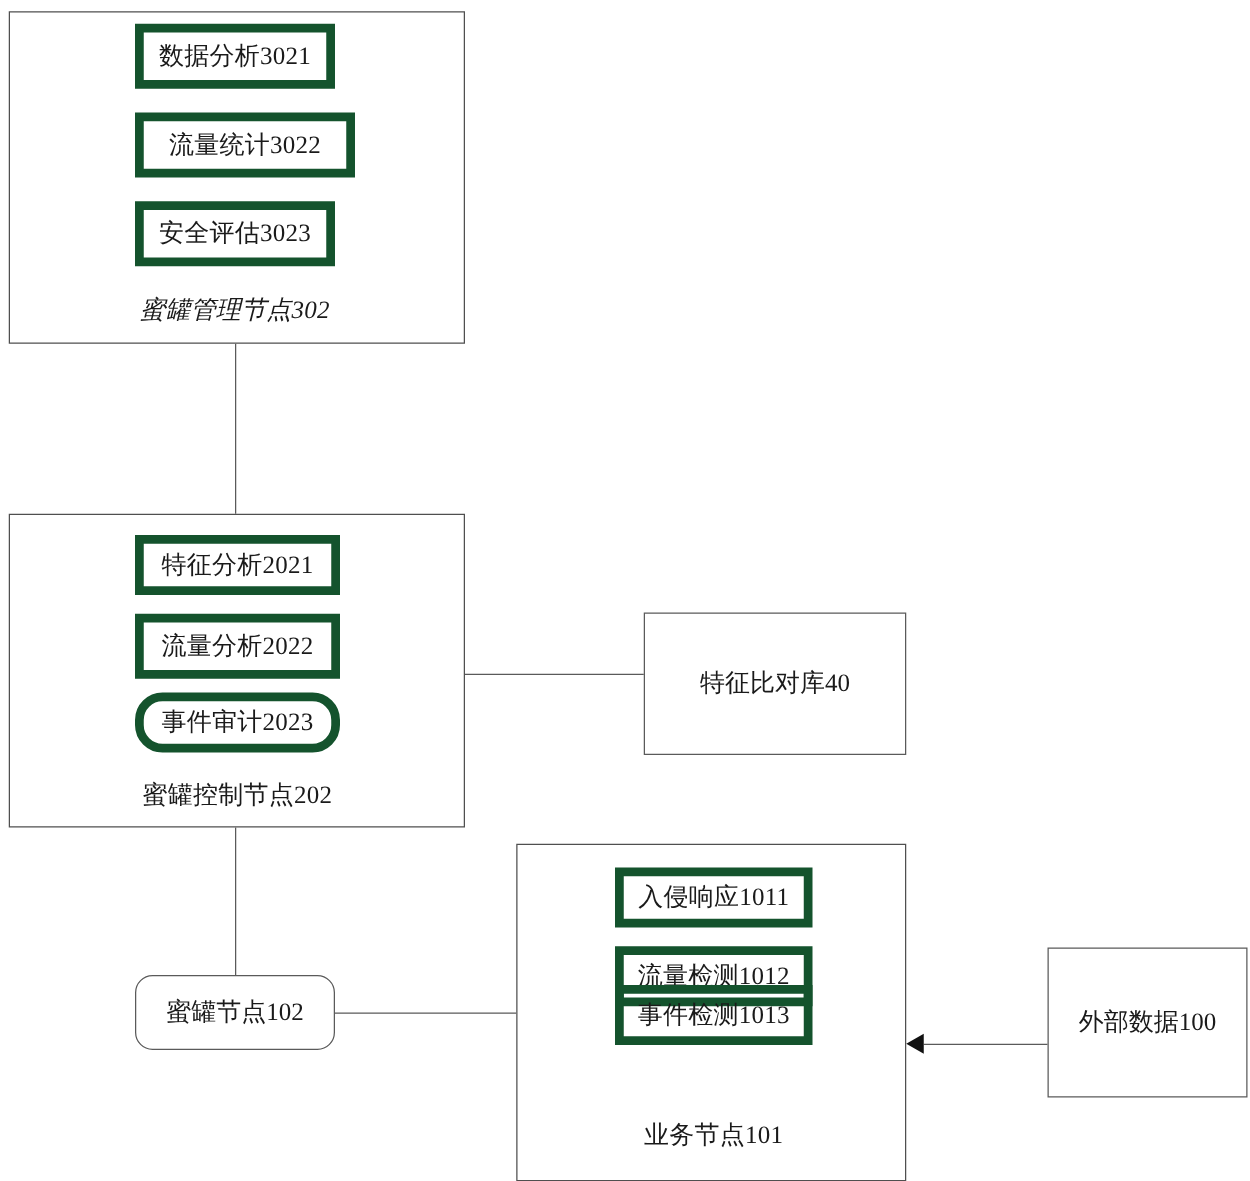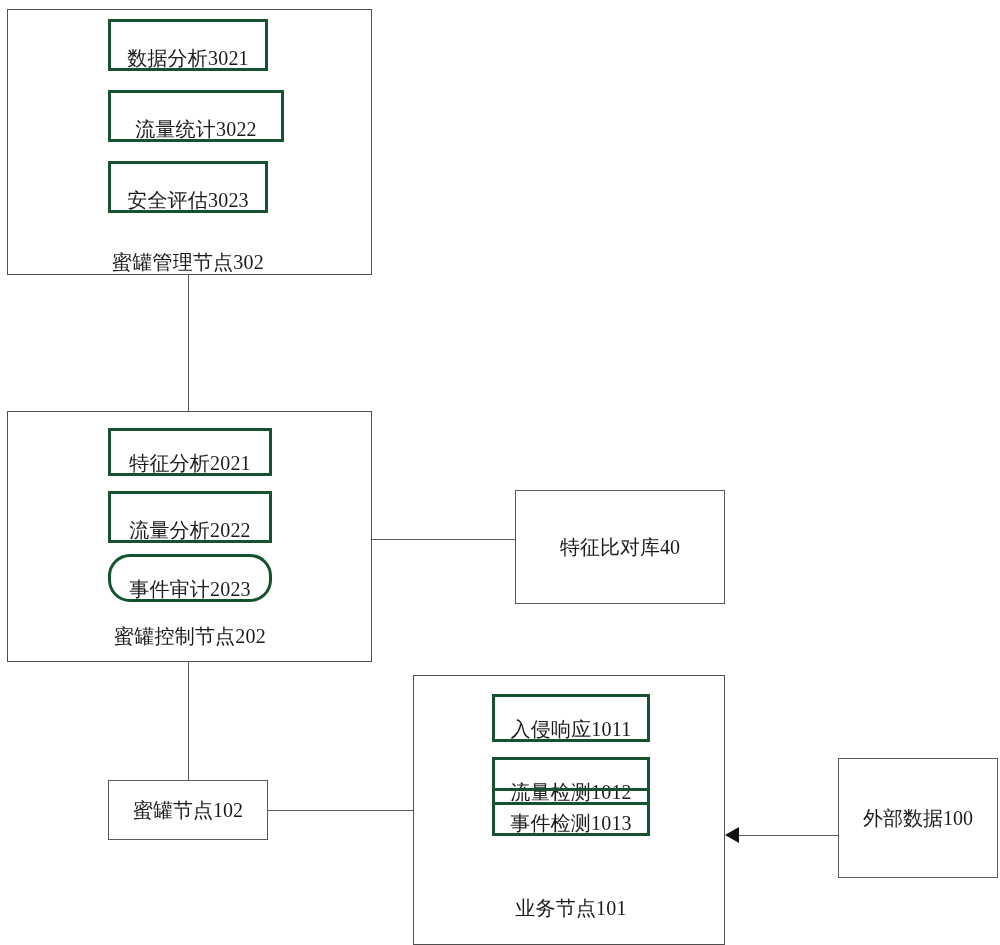--- a/index.html
+++ b/index.html
@@ -20,23 +20,23 @@
   .box {
     position: absolute;
     box-sizing: border-box;
     border: 1px solid #5a5a5a;
     background: transparent;
   }
   .container-box {
     border: 1px solid #4f4f4f;
   }
   .leaf-box {
-    border: 3px solid #14532d;
+    border: 7px solid #14532d;
     display: flex;
-    align-items: flex-end;
+    align-items: center;
     justify-content: center;
   }
   .leaf-label {
     font-size: 20px;
     color: #1a1a1a;
     letter-spacing: 0.2px;
     white-space: nowrap;
     line-height: 1;
   }
   .container-label {
@@ -86,21 +86,21 @@
   </div>
 
   <div class="box leaf-box" style="left:108px; top:90px; width:176px; height:52px;">
     <span class="leaf-label">流量统计3022</span>
   </div>
 
   <div class="box leaf-box" style="left:108px; top:161px; width:160px; height:52px;">
     <span class="leaf-label">安全评估3023</span>
   </div>
 
-  <div class="container-label" style="left:108px; top:252px; width:160px;">蜜罐管理节点302</div>
+  <div class="container-label" style="left:108px; top:238px; width:160px;font-style:italic;">蜜罐管理节点302</div>
 
   <div class="conn conn-v" style="left:188px; top:275px; height:136px;"></div>
 
   <div class="box container-box" style="left:7px; top:411px; width:365px; height:251px;"></div>
 
   <div class="box leaf-box" style="left:108px; top:428px; width:164px; height:48px;">
     <span class="leaf-label">特征分析2021</span>
   </div>
 
   <div class="box leaf-box" style="left:108px; top:491px; width:164px; height:52px;">
@@ -114,21 +114,21 @@
   <div class="container-label" style="left:108px; top:626px; width:164px;">蜜罐控制节点202</div>
 
   <div class="conn conn-h" style="left:372px; top:539px; width:143px;"></div>
 
   <div class="box plain-box" style="left:515px; top:490px; width:210px; height:114px;">
     <span class="plain-label">特征比对库40</span>
   </div>
 
   <div class="conn conn-v" style="left:188px; top:662px; height:118px;"></div>
 
-  <div class="box plain-box" style="left:108px; top:780px; width:160px; height:60px;">
+  <div class="box plain-box" style="left:108px; top:780px; width:160px; height:60px;border-radius:14px;">
     <span class="plain-label">蜜罐节点102</span>
   </div>
 
   <div class="conn conn-h" style="left:268px; top:810px; width:145px;"></div>
 
   <div class="box container-box" style="left:413px; top:675px; width:312px; height:270px;"></div>
 
   <div class="box leaf-box" style="left:492px; top:694px; width:158px; height:48px;">
     <span class="leaf-label">入侵响应1011</span>
   </div>

